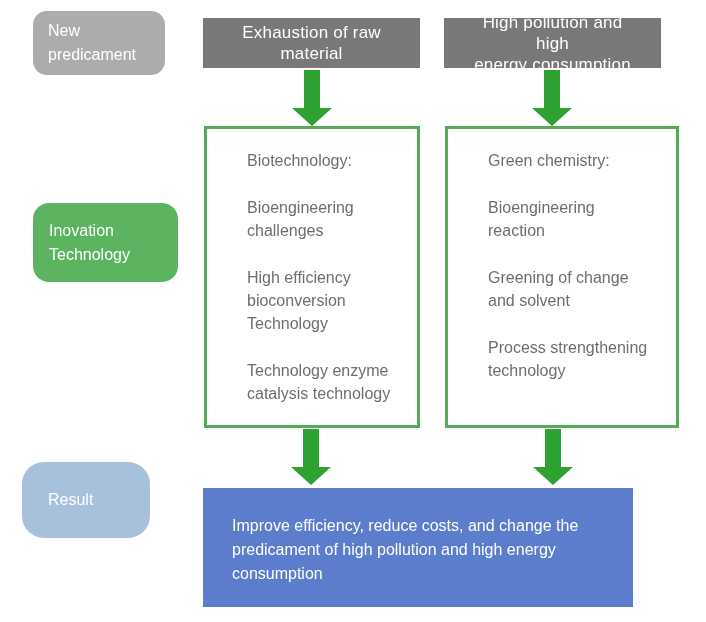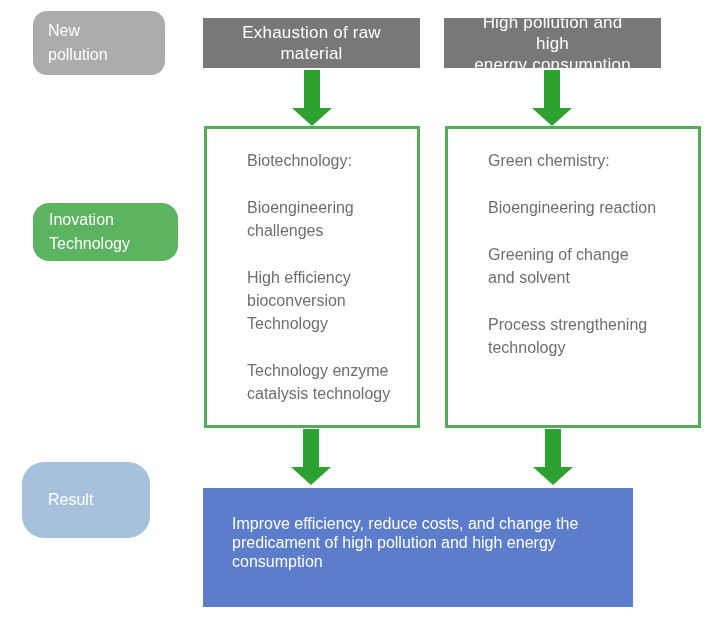--- a/index.html
+++ b/index.html
@@ -17,61 +17,61 @@
   .canvas{
     position:relative;width:706px;height:622px;background:#fff;overflow:hidden;
     font-family:"Liberation Sans", sans-serif;
   }
   .pre{white-space:pre-line;}
   .badge{
     position:absolute;display:flex;align-items:center;
     color:var(--white-text);font-size:16px;line-height:24px;
   }
   .badge-gray{left:33px;top:11px;width:132px;height:64px;background:var(--light-gray);border-radius:14px;padding-left:15px;box-sizing:border-box;}
-  .badge-green{left:33px;top:203px;width:145px;height:58px;background:var(--green-badge);border-radius:16px;padding-left:16px;box-sizing:border-box;}
+  .badge-green{left:33px;top:203px;width:145px;height:79px;background:var(--green-badge);border-radius:16px;padding-left:16px;box-sizing:border-box;}
   .badge-blue{left:22px;top:462px;width:128px;height:76px;background:var(--light-blue);border-radius:22px;padding-left:26px;box-sizing:border-box;}
   .challenge{
     position:absolute;top:18px;width:217px;height:50px;background:var(--dark-gray);
     color:var(--white-text);font-size:17px;line-height:21px;letter-spacing:.2px;
     display:flex;align-items:center;justify-content:center;text-align:center;
     padding:0 20px;box-sizing:border-box;
   }
   .challenge.left{left:203px;}
   .challenge.right{left:444px;}
   .techbox{
     position:absolute;top:126px;height:302px;background:#fff;
     border:3px solid var(--green-border);box-sizing:border-box;
     color:var(--body-text);font-size:16px;
     padding:20px 8px 0 24px;
   }
   .techbox.left{left:204px;width:216px;}
-  .techbox.right{left:445px;width:256px;}
+  .techbox.right{left:445px;width:234px;}
   .techbox p{margin:0 16px 24px;line-height:23px;}
   .arrow{position:absolute;width:40px;height:56px;}
   .arrow svg{display:block;width:100%;height:100%;}
   .arrow polygon{fill:var(--arrow-green);}
   .arrow.t1{left:292px;top:70px;}
   .arrow.t2{left:532px;top:70px;}
   .arrow.b1{left:291px;top:429px;}
   .arrow.b2{left:533px;top:429px;}
   .resultbox{
     position:absolute;left:203px;top:488px;width:430px;height:119px;
     background:var(--blue);color:var(--white-text);
-    font-size:16px;line-height:19px;
+    font-size:16px;line-height:24px;
     padding:26px 40px 0 29px;box-sizing:border-box;
   }
 </style>
 </head>
 <body>
 
 <div class="canvas">
 
   <div class="badge badge-gray">
     <span class="pre">New
-pollution</span>
+predicament</span>
   </div>
 
   <div class="badge badge-green">
     <span class="pre">Inovation
 Technology</span>
   </div>
 
   <div class="badge badge-blue">
     <span class="pre">Result</span>
   </div>

